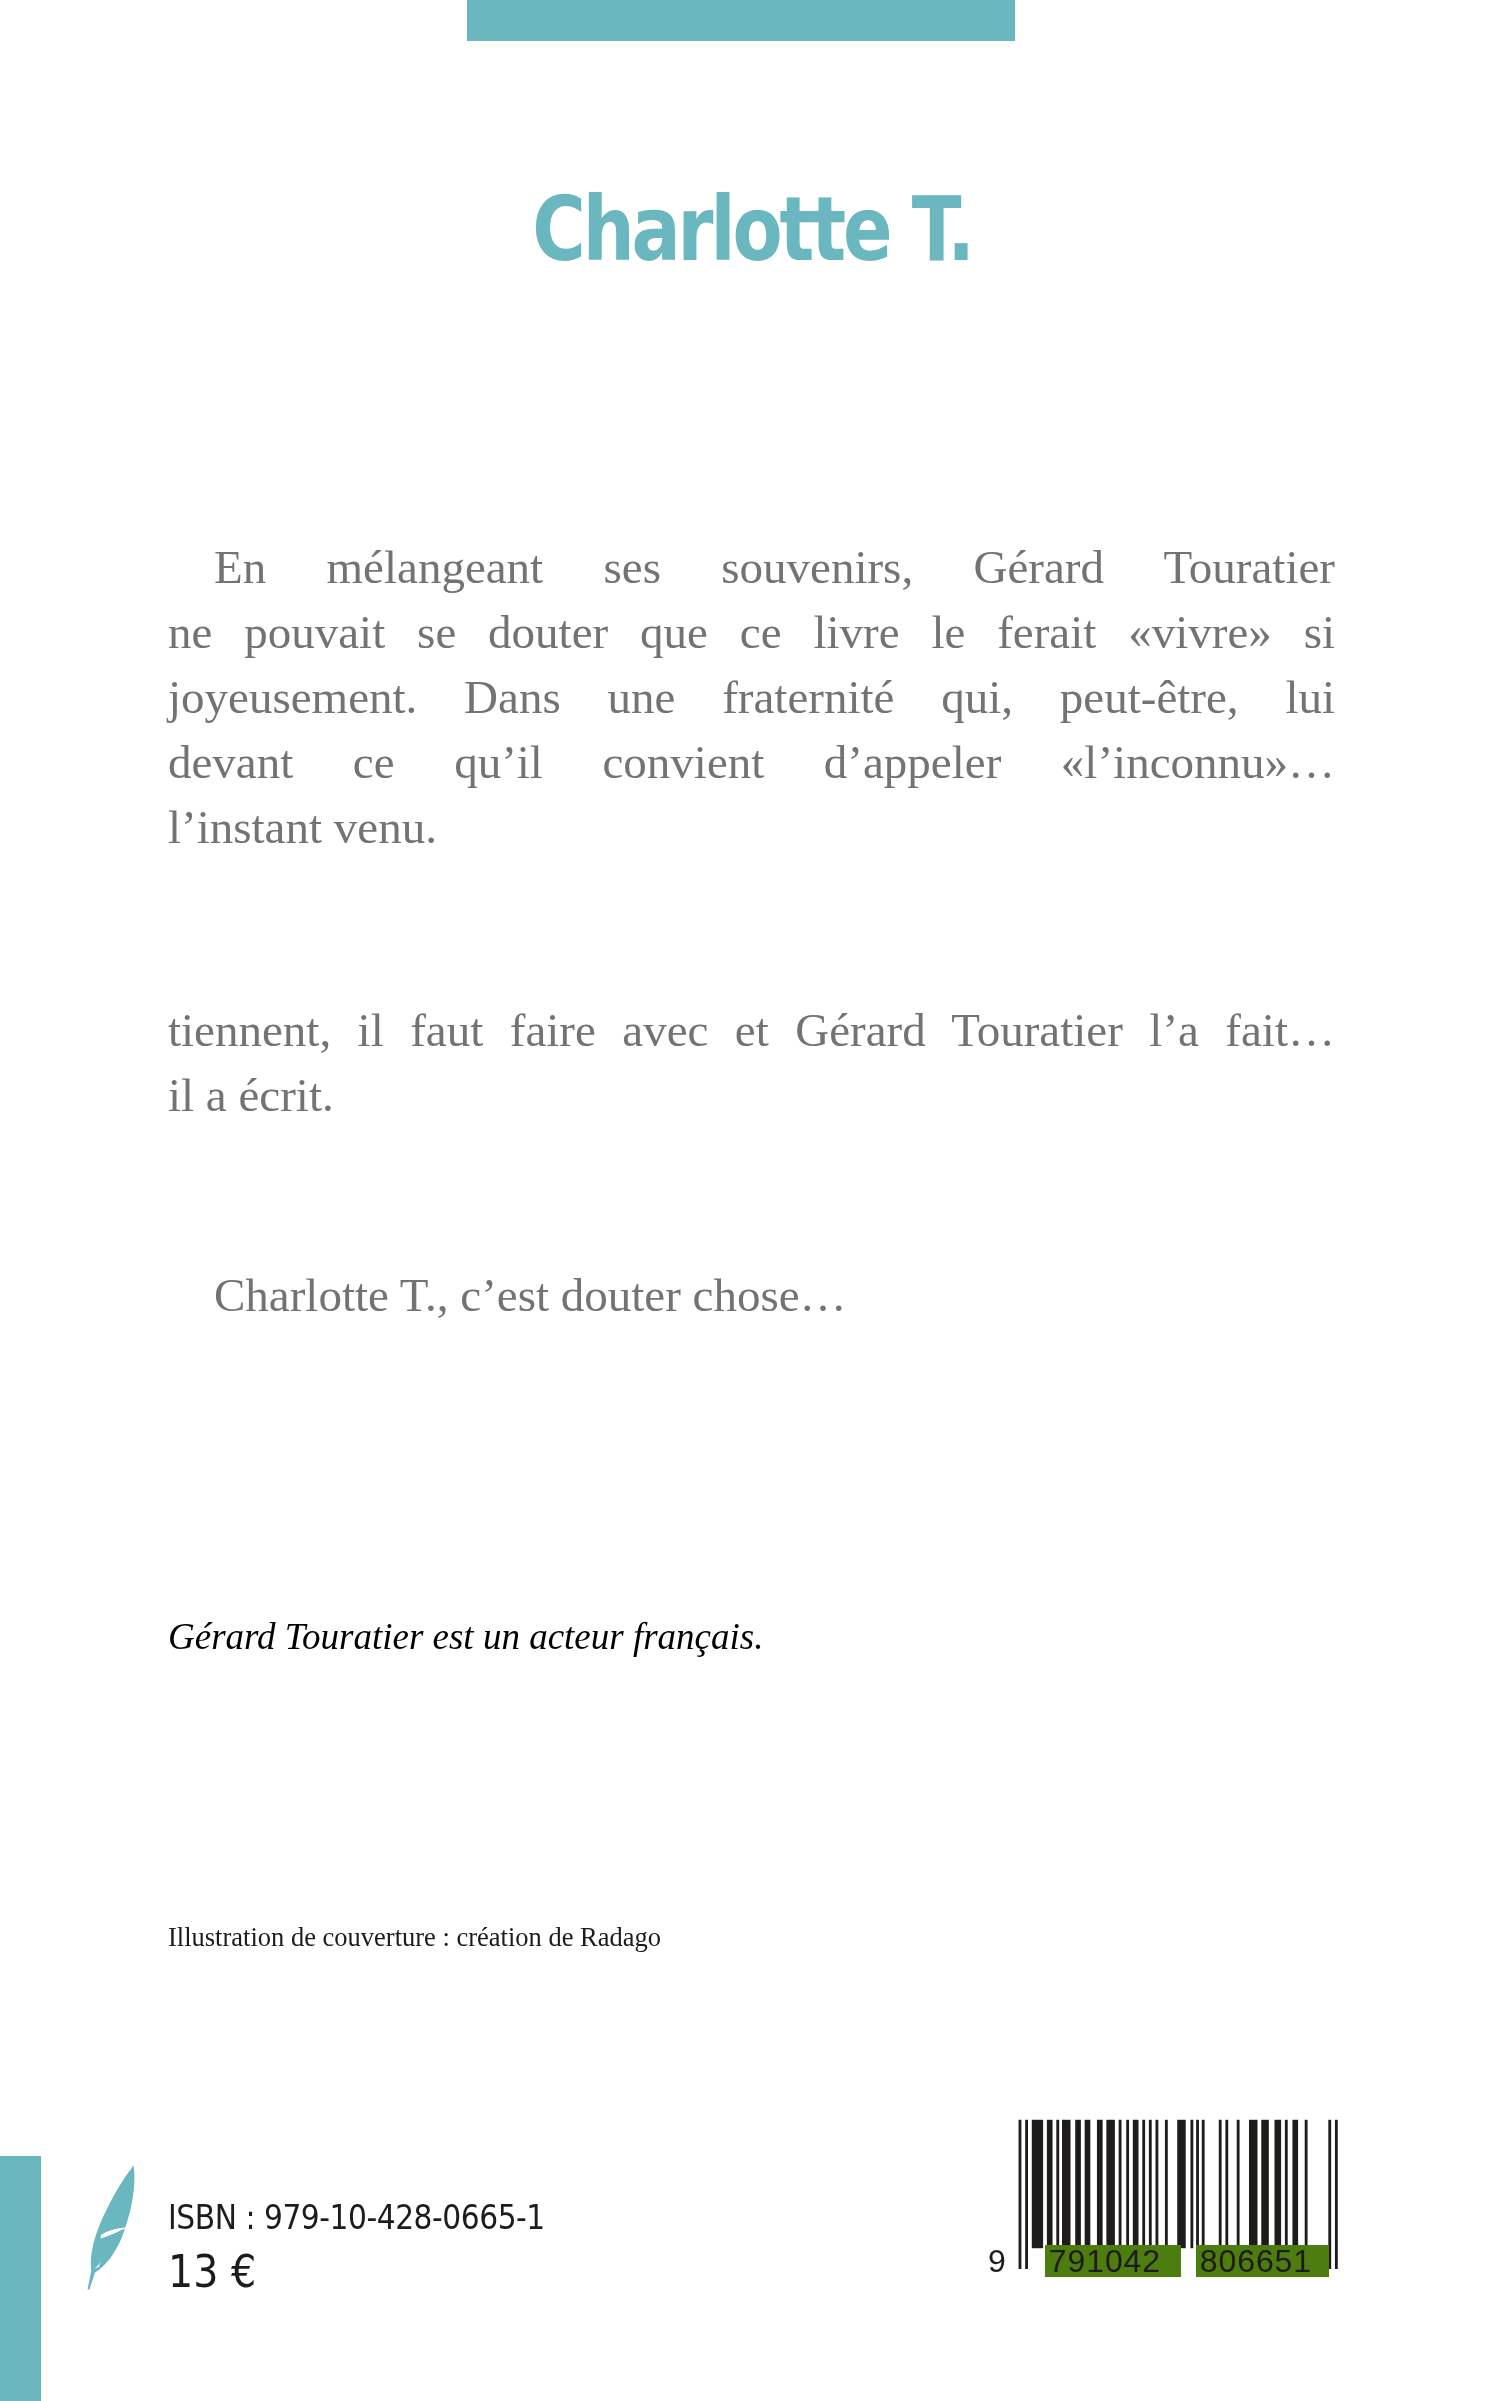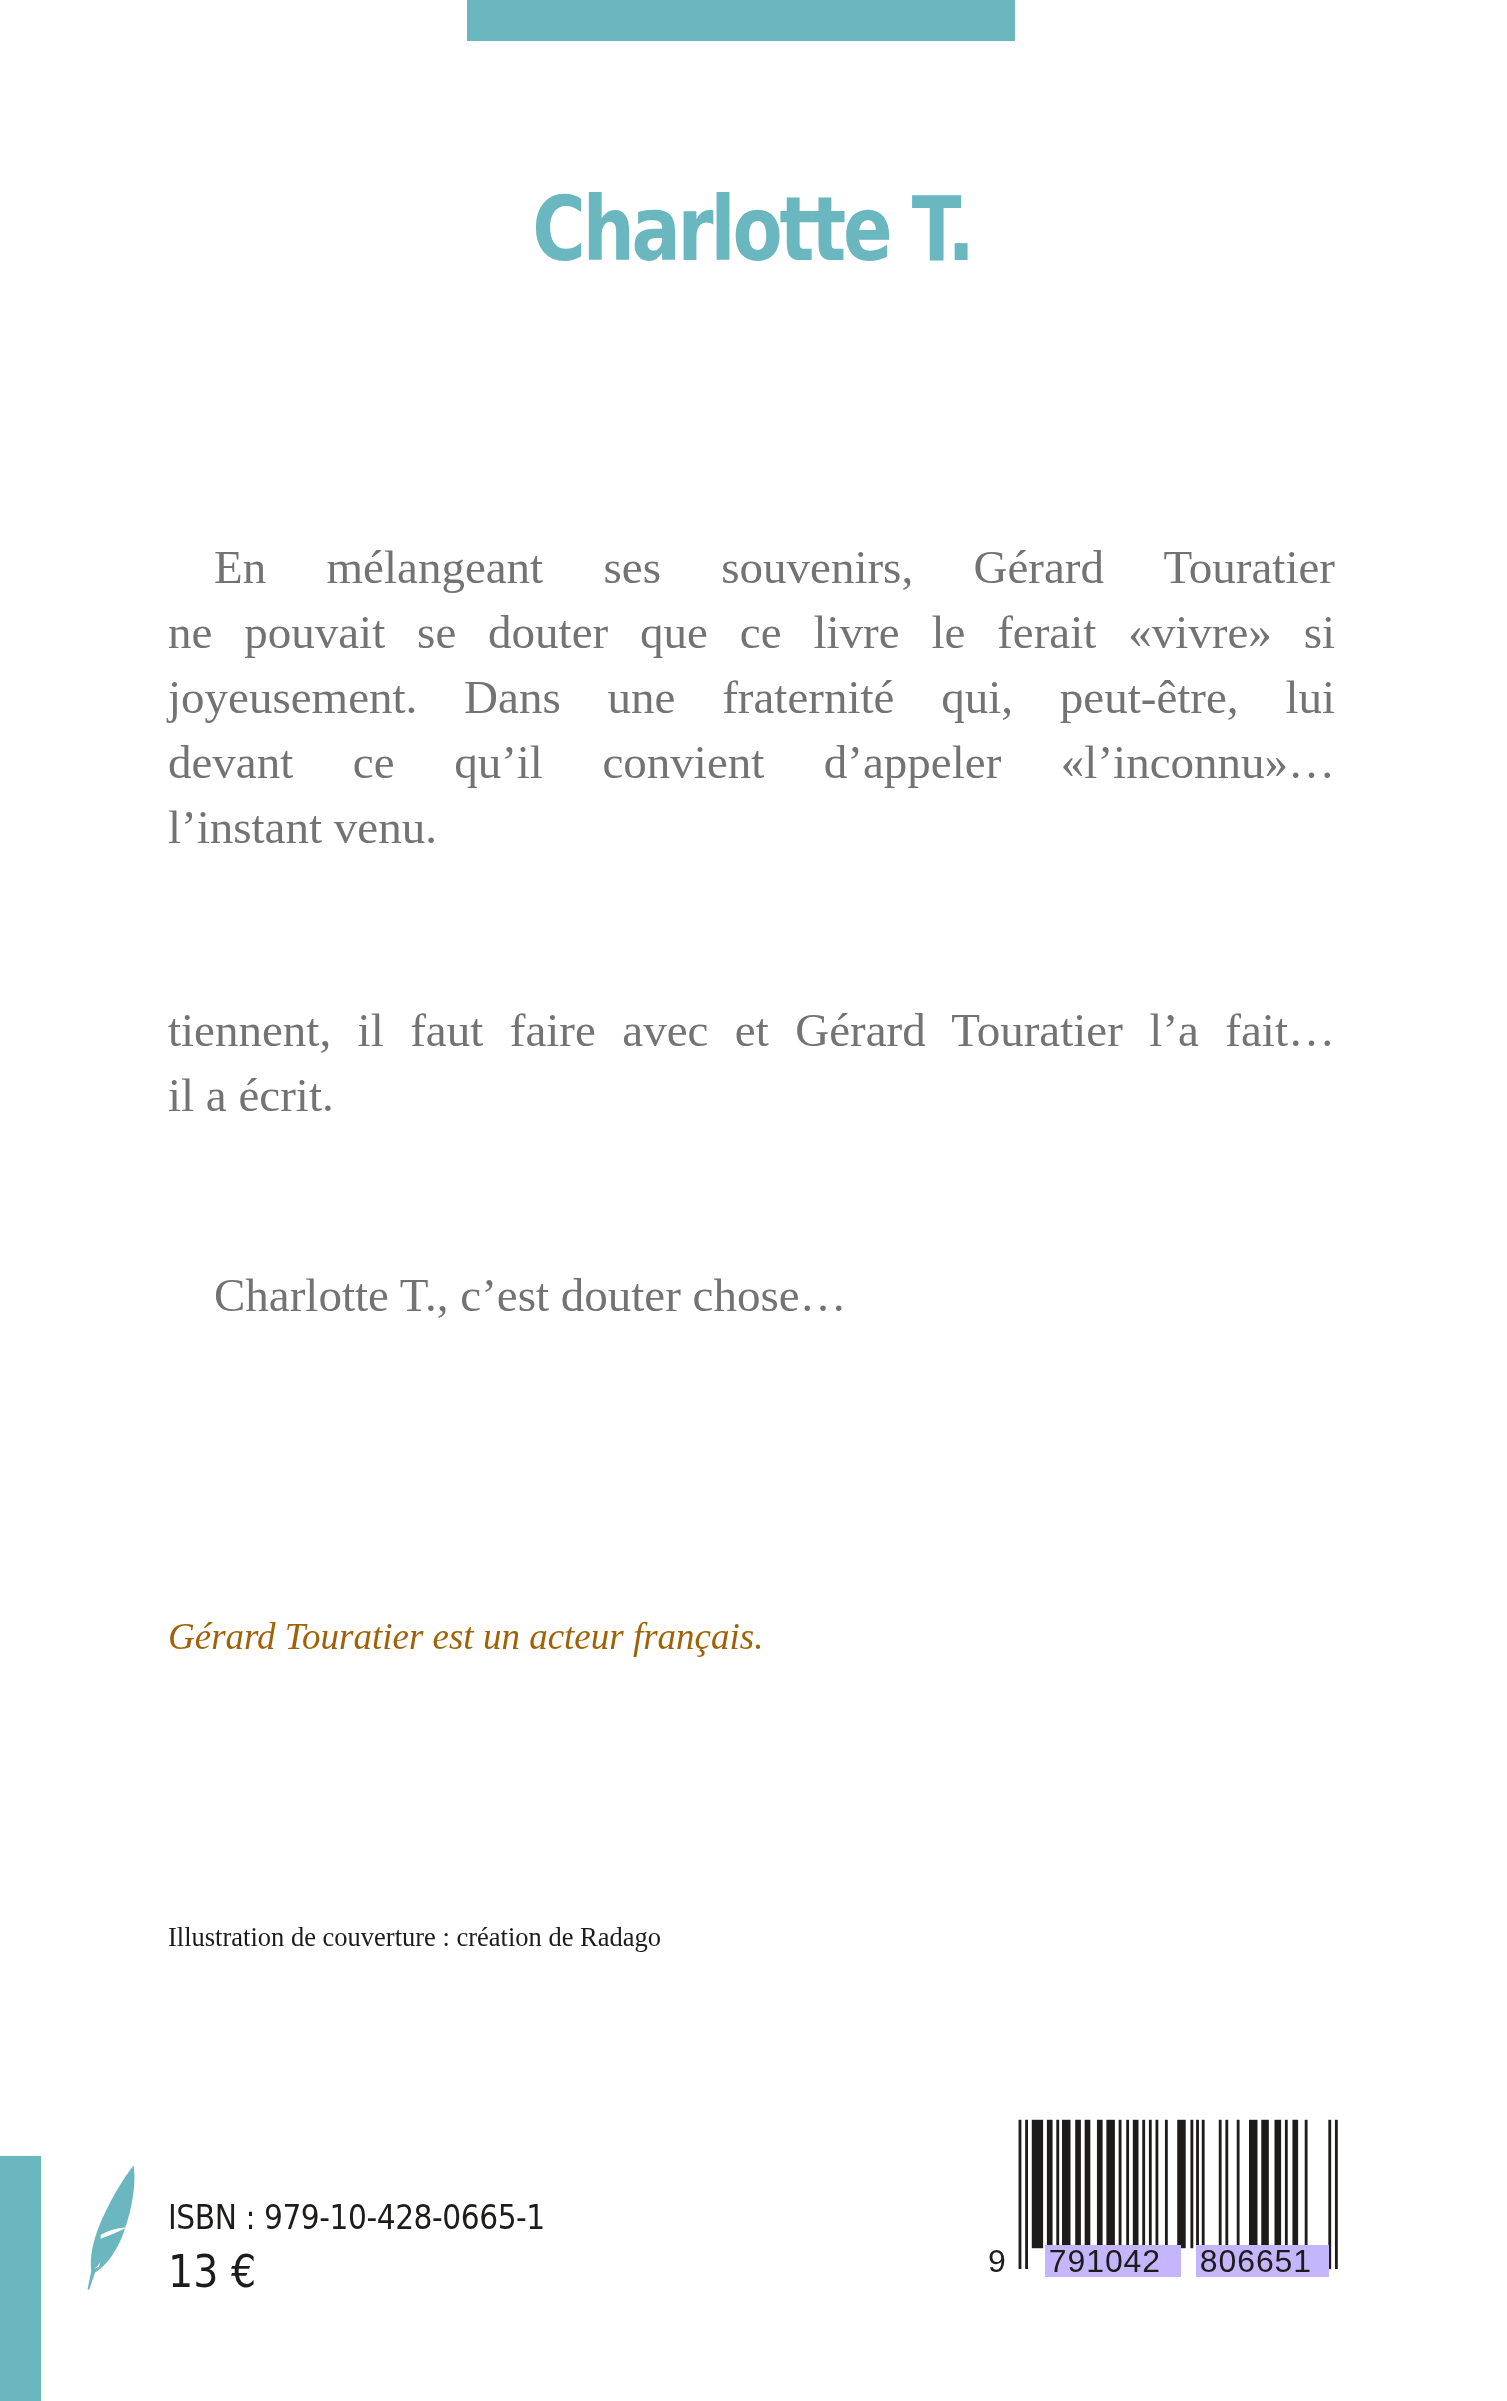--- a/index.html
+++ b/index.html
@@ -63,21 +63,21 @@
   .para-2 { top: 998px; }
   .para-3 { top: 1263px; }
   .bio {
     position: absolute;
     left: 168px;
     top: 1614px;
     font-family: "Liberation Serif", "DejaVu Serif", serif;
     font-style: italic;
     font-size: 37px;
     line-height: 45px;
-    color: #a16207;
+    color: #000000;
     white-space: nowrap;
   }
   .credit {
     position: absolute;
     left: 168px;
     top: 1921px;
     font-family: "Liberation Serif", "DejaVu Serif", serif;
     font-size: 26.5px;
     line-height: 32px;
     color: #1e1c1a;
@@ -131,21 +131,21 @@
     width: 360px;
     height: 170px;
   }
   .barcode-digits {
     position: absolute;
     top: 2245px;
     font-family: "Liberation Sans", sans-serif;
     font-size: 32px;
     line-height: 32px;
     color: #1e1c1a;
-    background: #c4b5fd;
+    background: #4d7c0f;
     white-space: nowrap;
   }
   .bd-first { left: 988px; background: transparent; }
   .bd-left { left: 1045px; width: 132px; padding-left: 3.8px; letter-spacing: 0.9px; }
   .bd-right { left: 1196px; width: 129px; padding-left: 3.8px; letter-spacing: 0.9px; }
 </style>
 </head>
 <body>
 
 <div class="top-band"></div>

